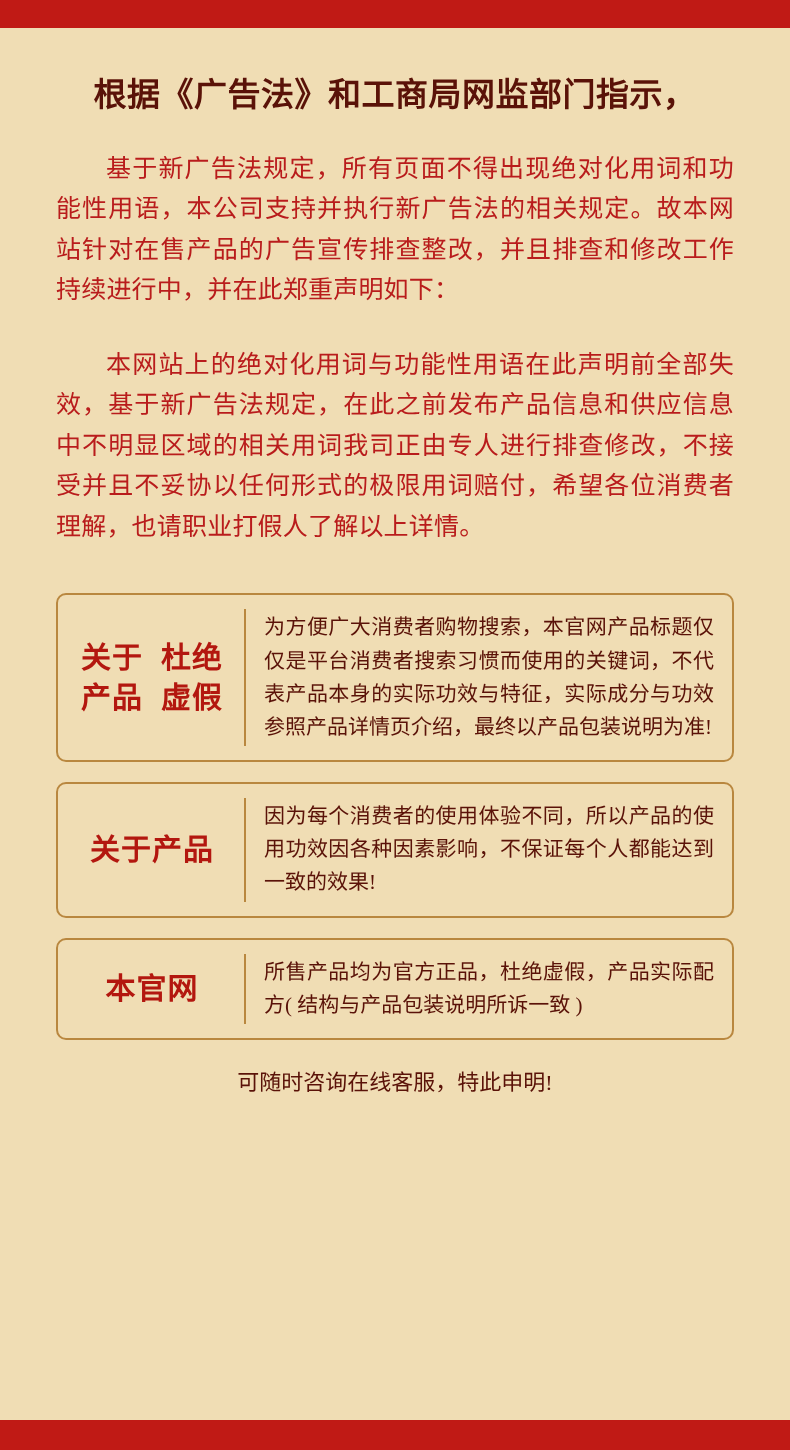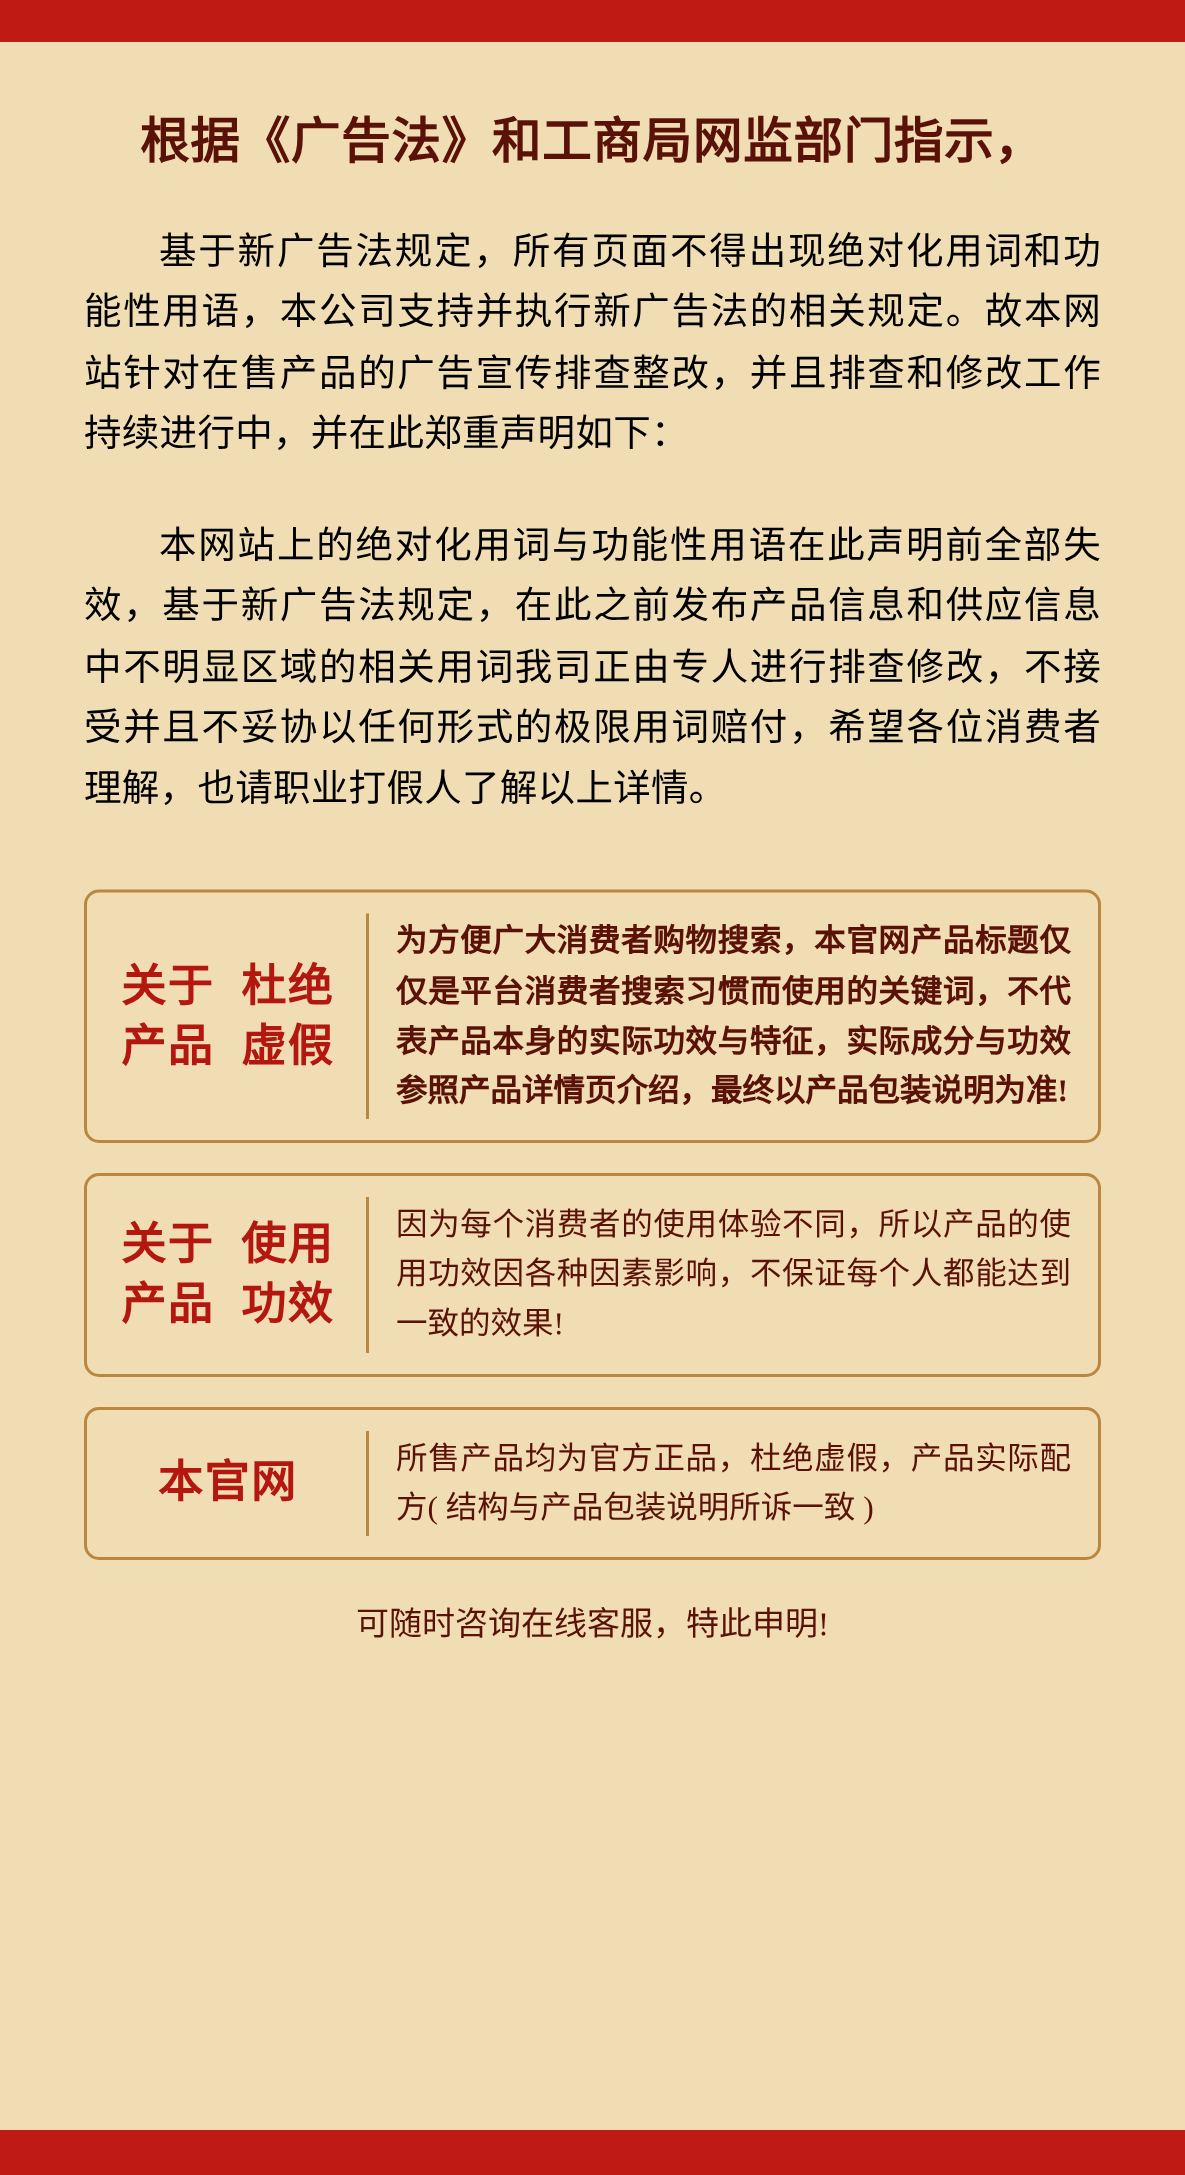--- a/index.html
+++ b/index.html
@@ -34,21 +34,21 @@
     font-weight: bold;
     font-size: 33px;
     line-height: 1.42;
     text-align: center;
     letter-spacing: 0.5px;
   }
   .headline .line2 {
     display: block;
   }
   .para {
-    color: #000000;
+    color: #b91c1c;
     font-size: 25px;
     line-height: 1.62;
     text-align: justify;
     text-justify: inter-ideograph;
     text-indent: 2em;
     margin: 0;
     letter-spacing: 0.2px;
   }
   .para.p1 { margin-top: 30px; }
   .para.p2 { margin-top: 34px; }
@@ -89,21 +89,21 @@
     flex: 1 1 auto;
     color: #5a1208;
     font-size: 21px;
     line-height: 1.58;
     padding: 2px 2px 2px 18px;
     text-align: justify;
     text-justify: inter-ideograph;
     display: flex;
     align-items: center;
   }
-  .card.tall .card-body { font-size: 21px; font-weight: bold; }
+  .card.tall .card-body { font-size: 21px; }
 
   .footer {
     margin-top: 26px;
     text-align: center;
     color: #5a1208;
     font-size: 22px;
     line-height: 1.55;
   }
   .footer .fl {
     display: block;
@@ -128,21 +128,20 @@
         <div class="card-title">
           <span>关于产品</span>
           <span>杜绝虚假</span>
         </div>
         <div class="card-body">为方便广大消费者购物搜索，本官网产品标题仅仅是平台消费者搜索习惯而使用的关键词，不代表产品本身的实际功效与特征，实际成分与功效参照产品详情页介绍，最终以产品包装说明为准!</div>
       </div>
 
       <div class="card">
         <div class="card-title">
           <span>关于产品</span>
-          <span>使用功效</span>
         </div>
         <div class="card-body">因为每个消费者的使用体验不同，所以产品的使用功效因各种因素影响，不保证每个人都能达到一致的效果!</div>
       </div>
 
       <div class="card">
         <div class="card-title">
           <span>本官网</span>
         </div>
         <div class="card-body">所售产品均为官方正品，杜绝虚假，产品实际配方( 结构与产品包装说明所诉一致 )</div>
       </div>

